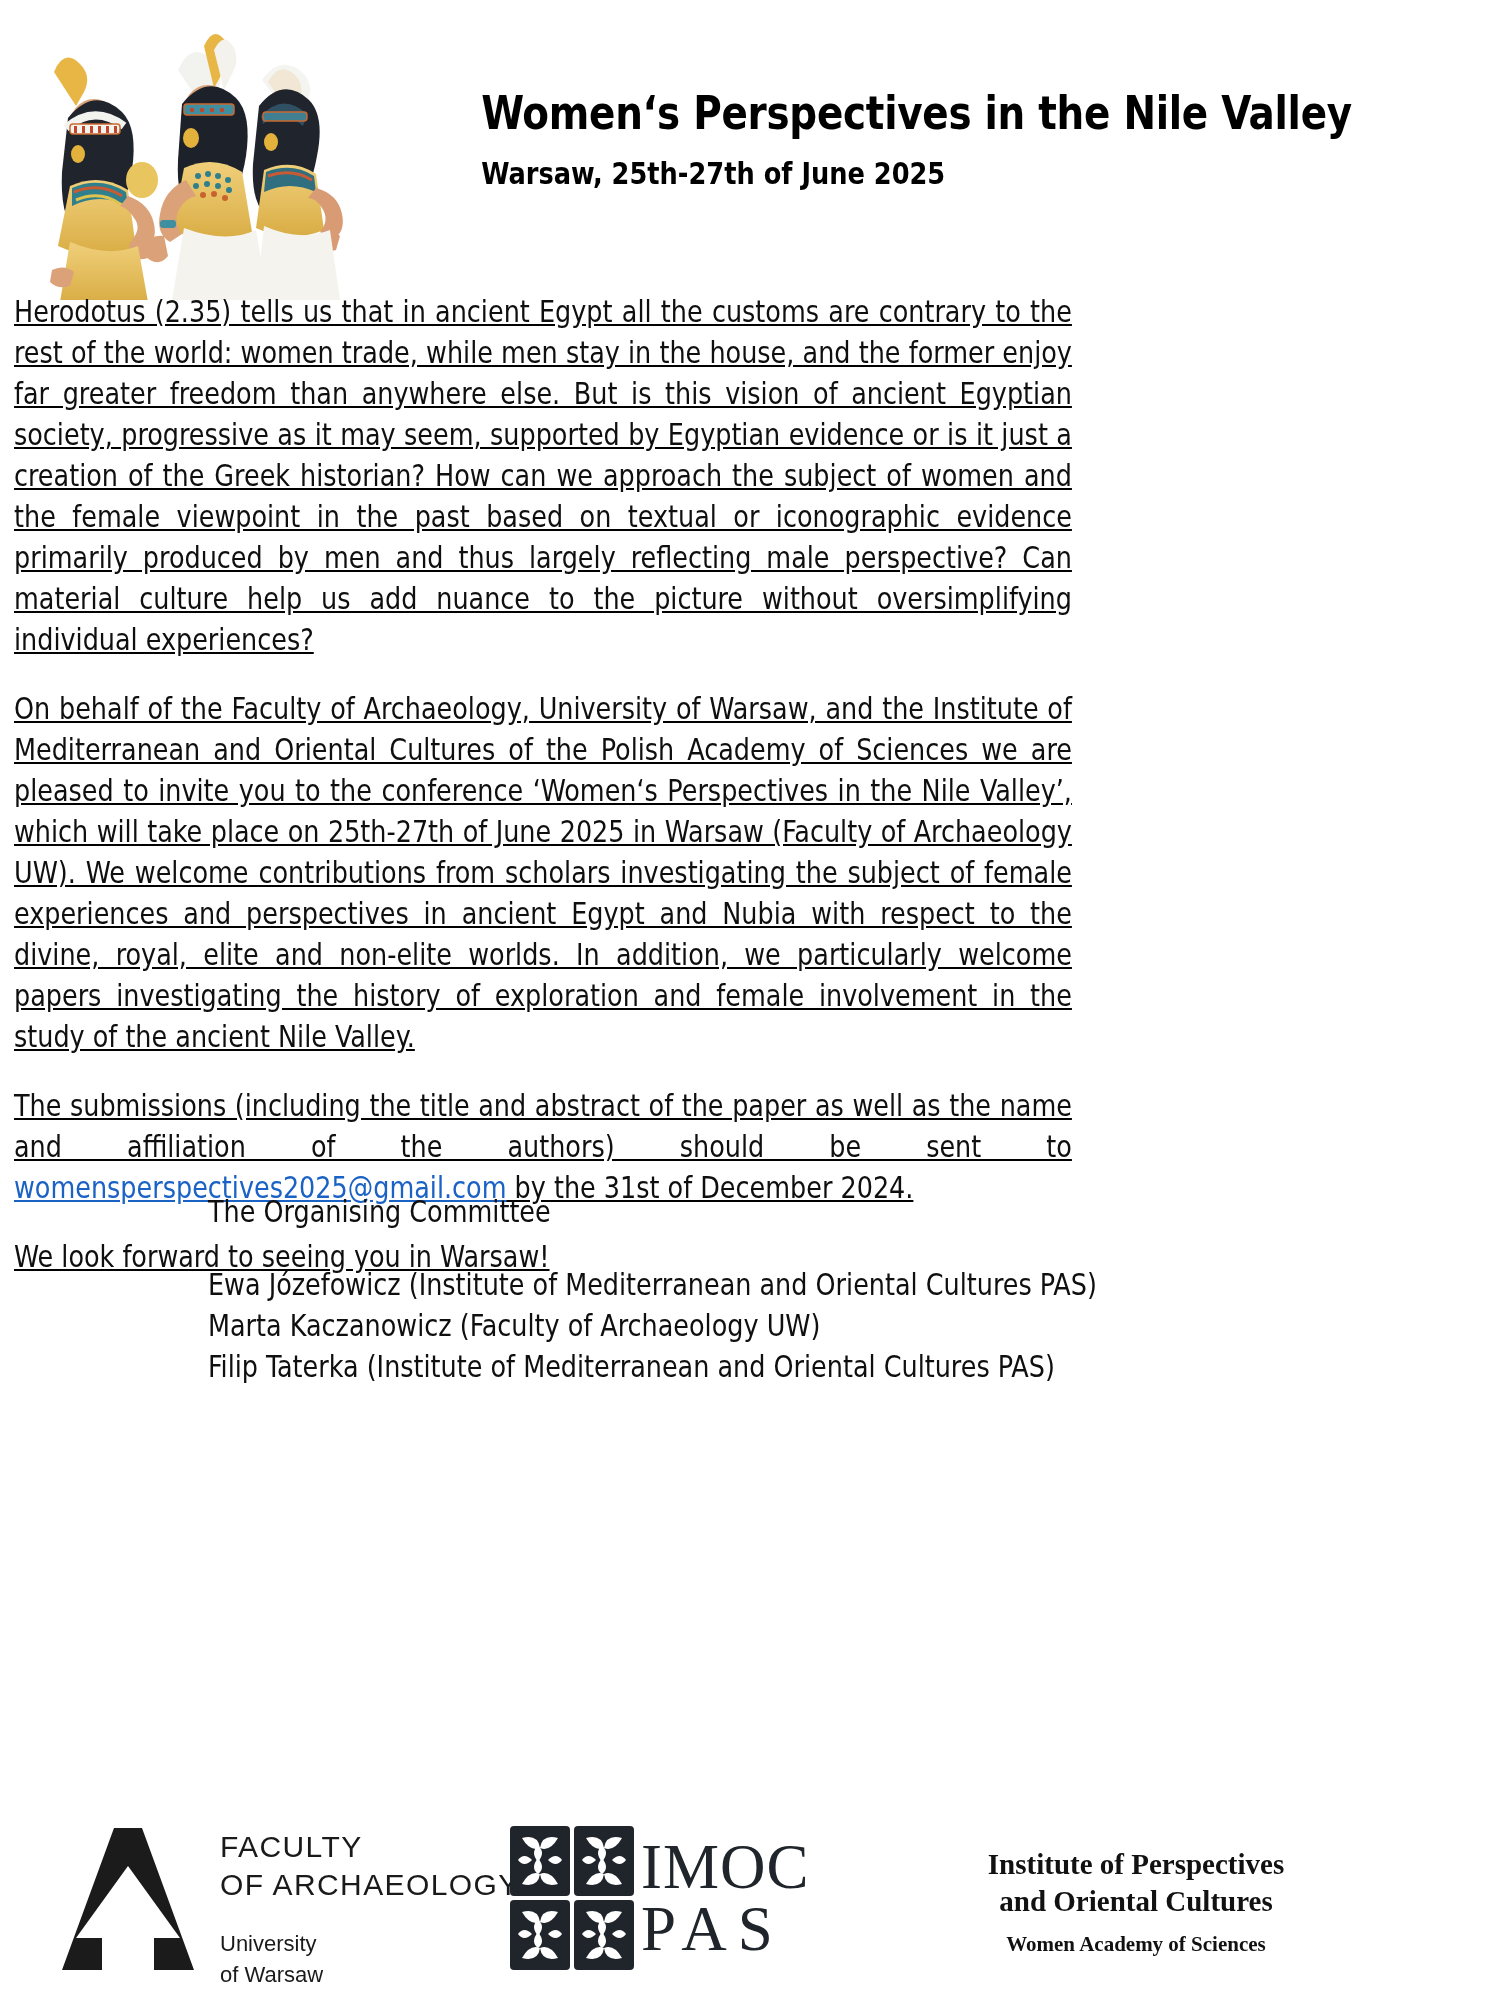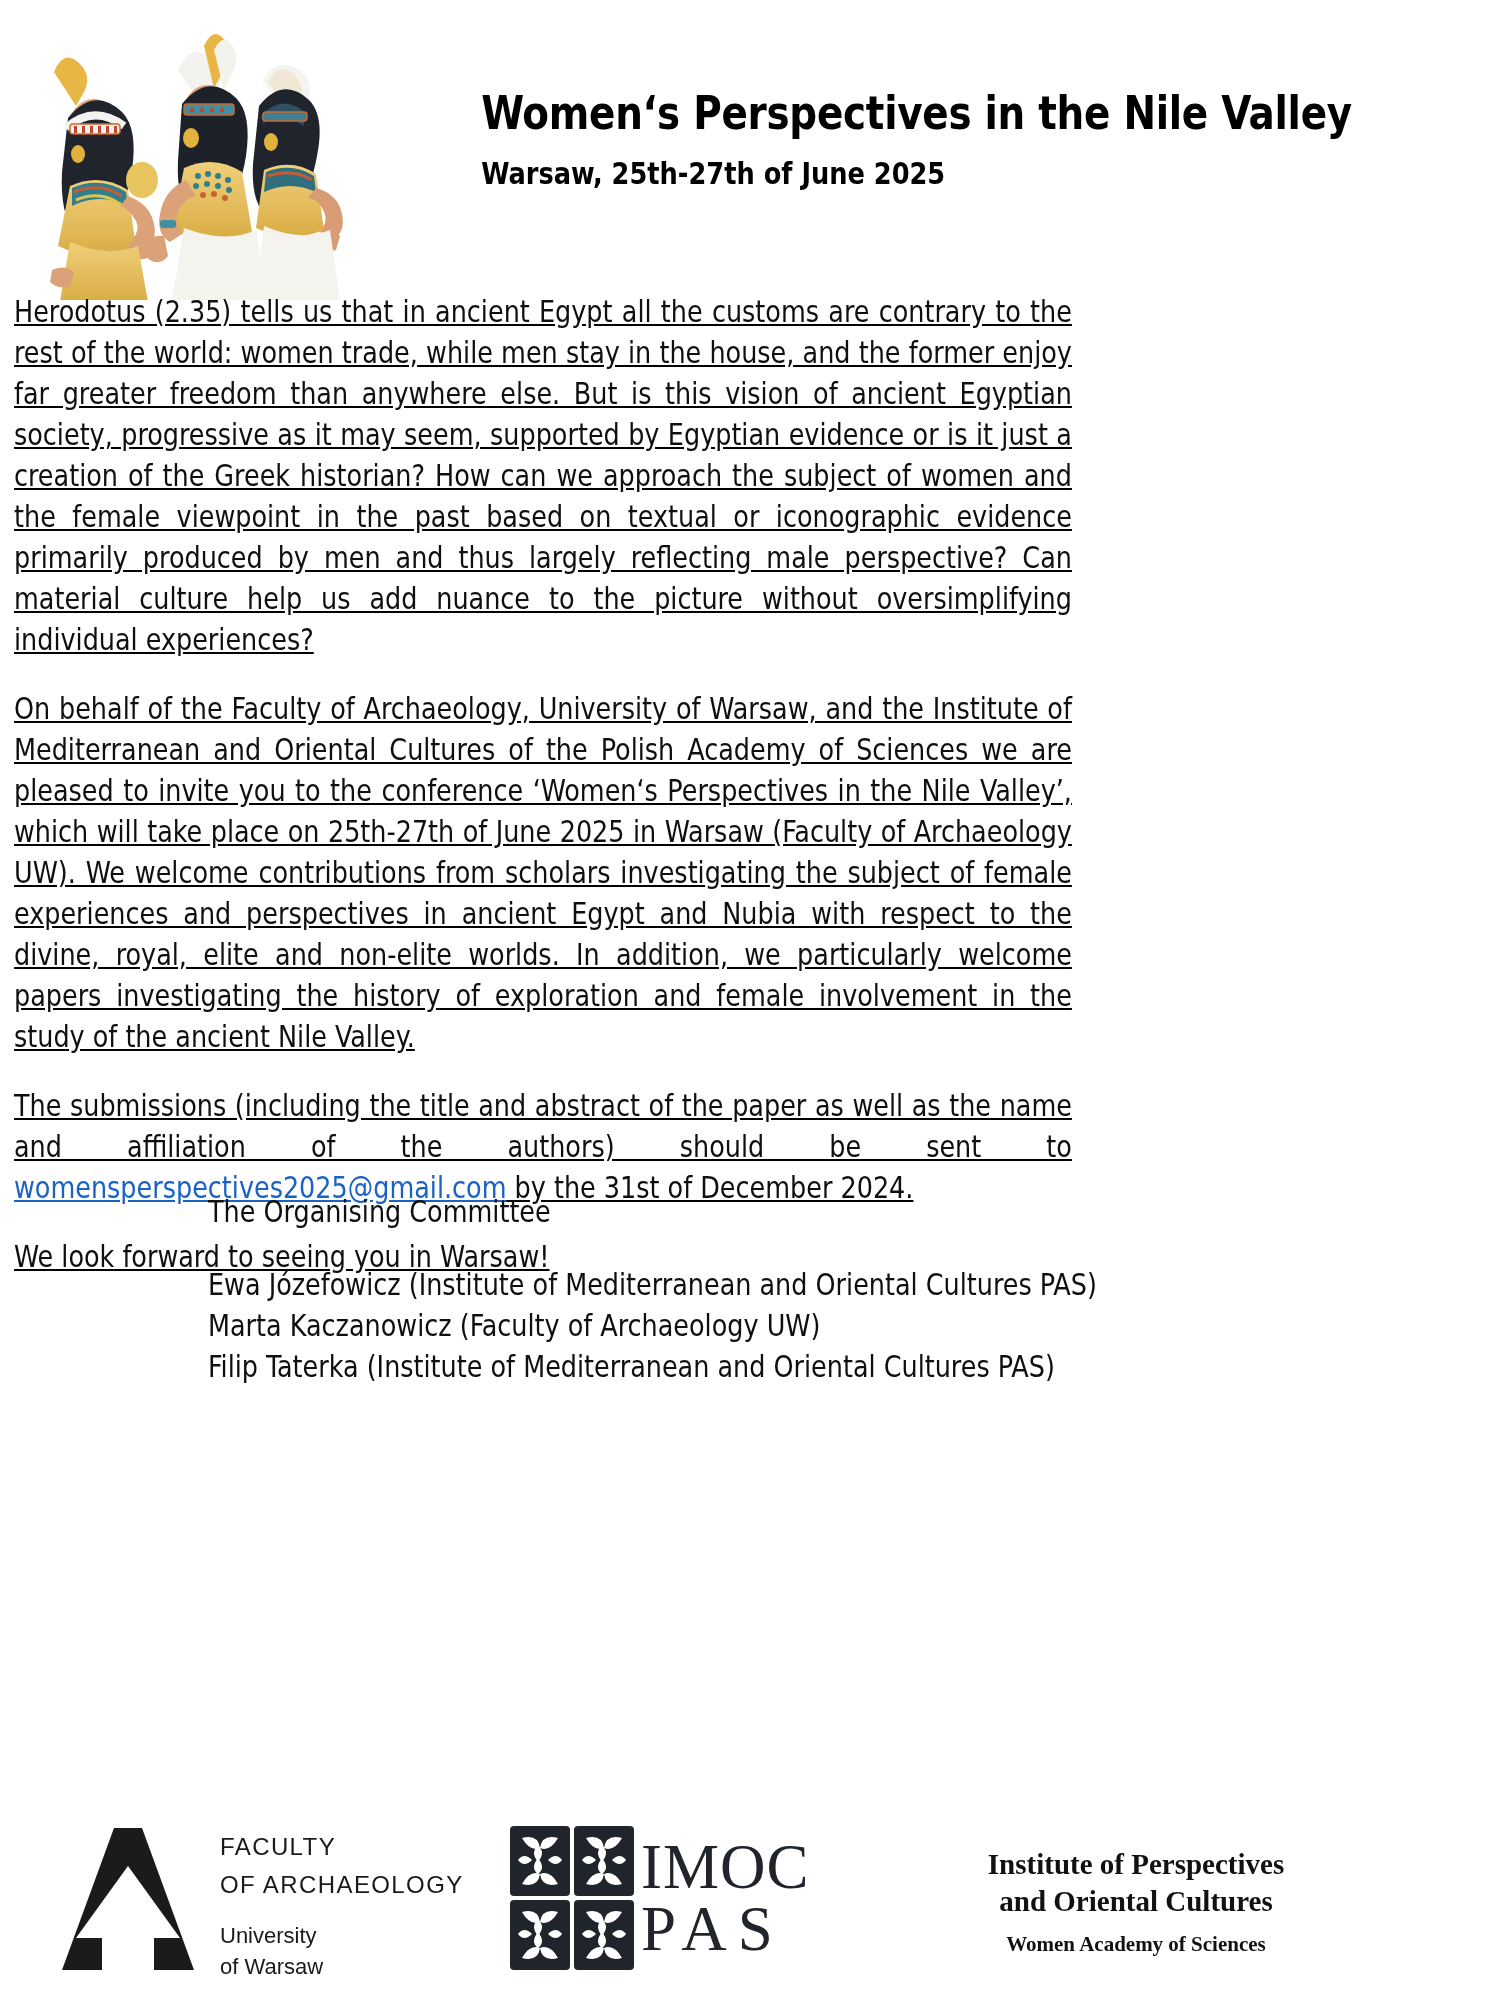--- a/index.html
+++ b/index.html
@@ -113,33 +113,33 @@
     align-items: flex-start;
   }
   .uw-mark { width: 132px; height: 146px; }
   .uw-words {
     margin-left: 26px;
     padding-top: 2px;
     line-height: 1.0;
   }
   .uw-big {
     font-family: "Liberation Sans", sans-serif;
-    font-size: 24px;
+    font-size: 30px;
     letter-spacing: 1.4px;
     font-weight: 400;
     color: #1a1a1a;
     line-height: 38px;
     white-space: nowrap;
   }
   .uw-small {
     font-family: "Liberation Sans", sans-serif;
     font-size: 22px;
     color: #1a1a1a;
     line-height: 31px;
-    margin-top: 16px;
+    margin-top: 24px;
     white-space: nowrap;
   }
 
   .logo-imoc {
     position: absolute;
     left: 508px;
     top: 6px;
     display: flex;
     align-items: center;
   }

